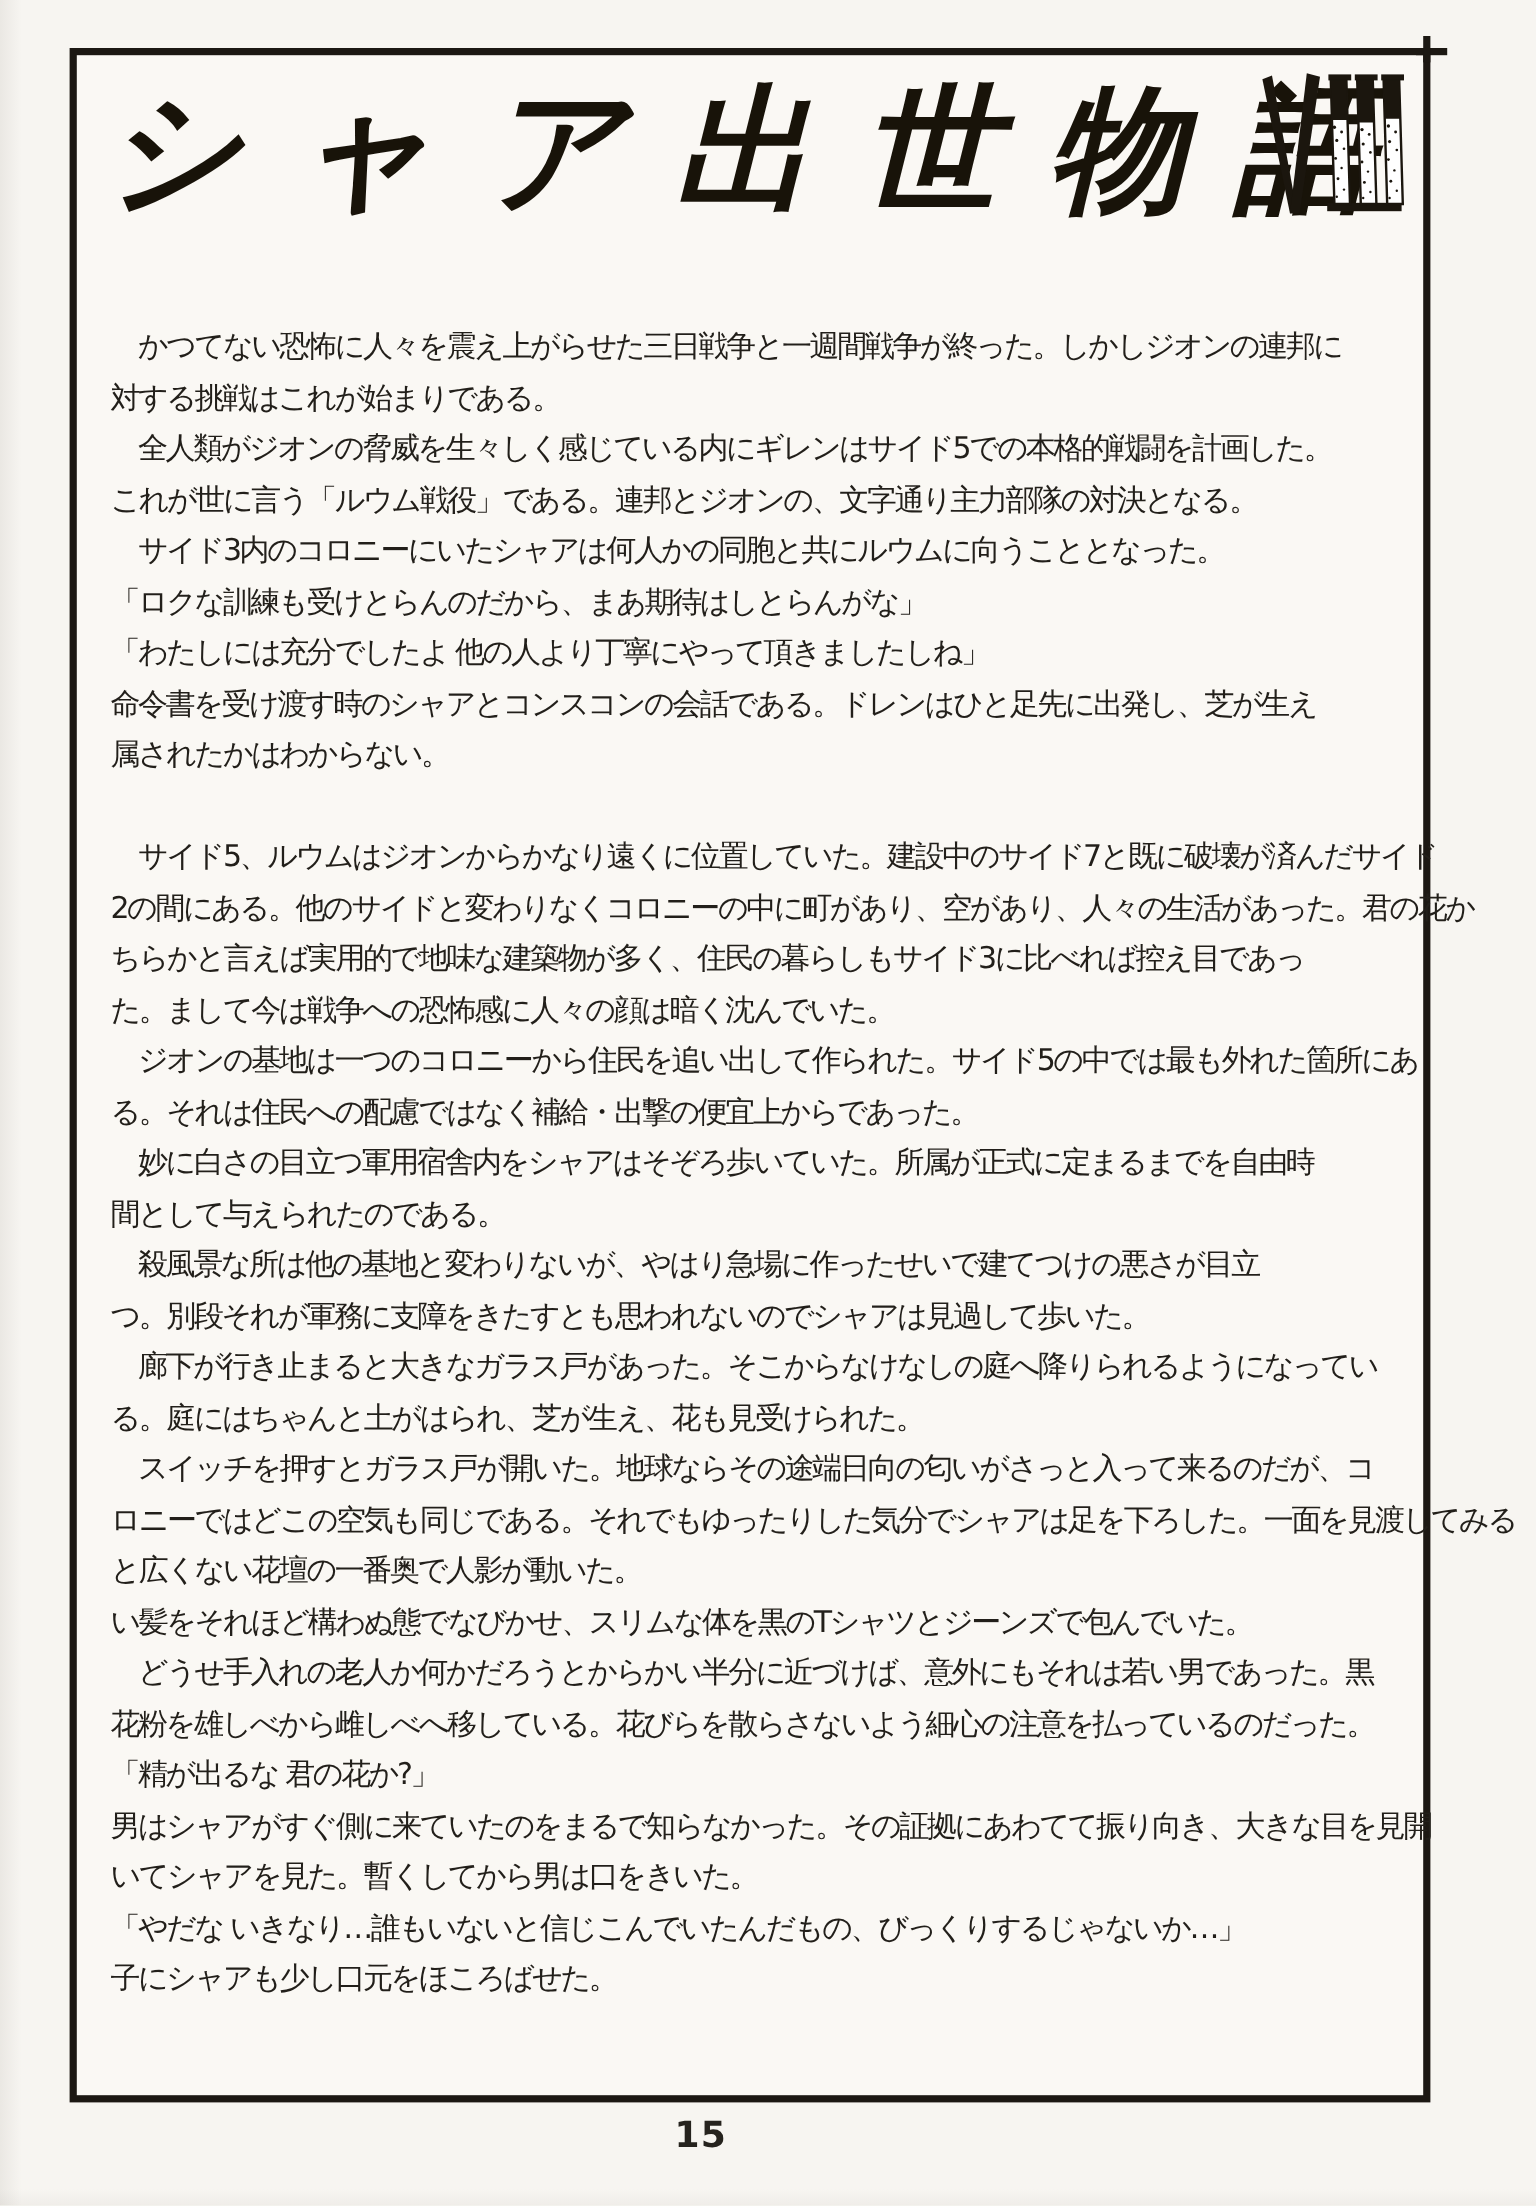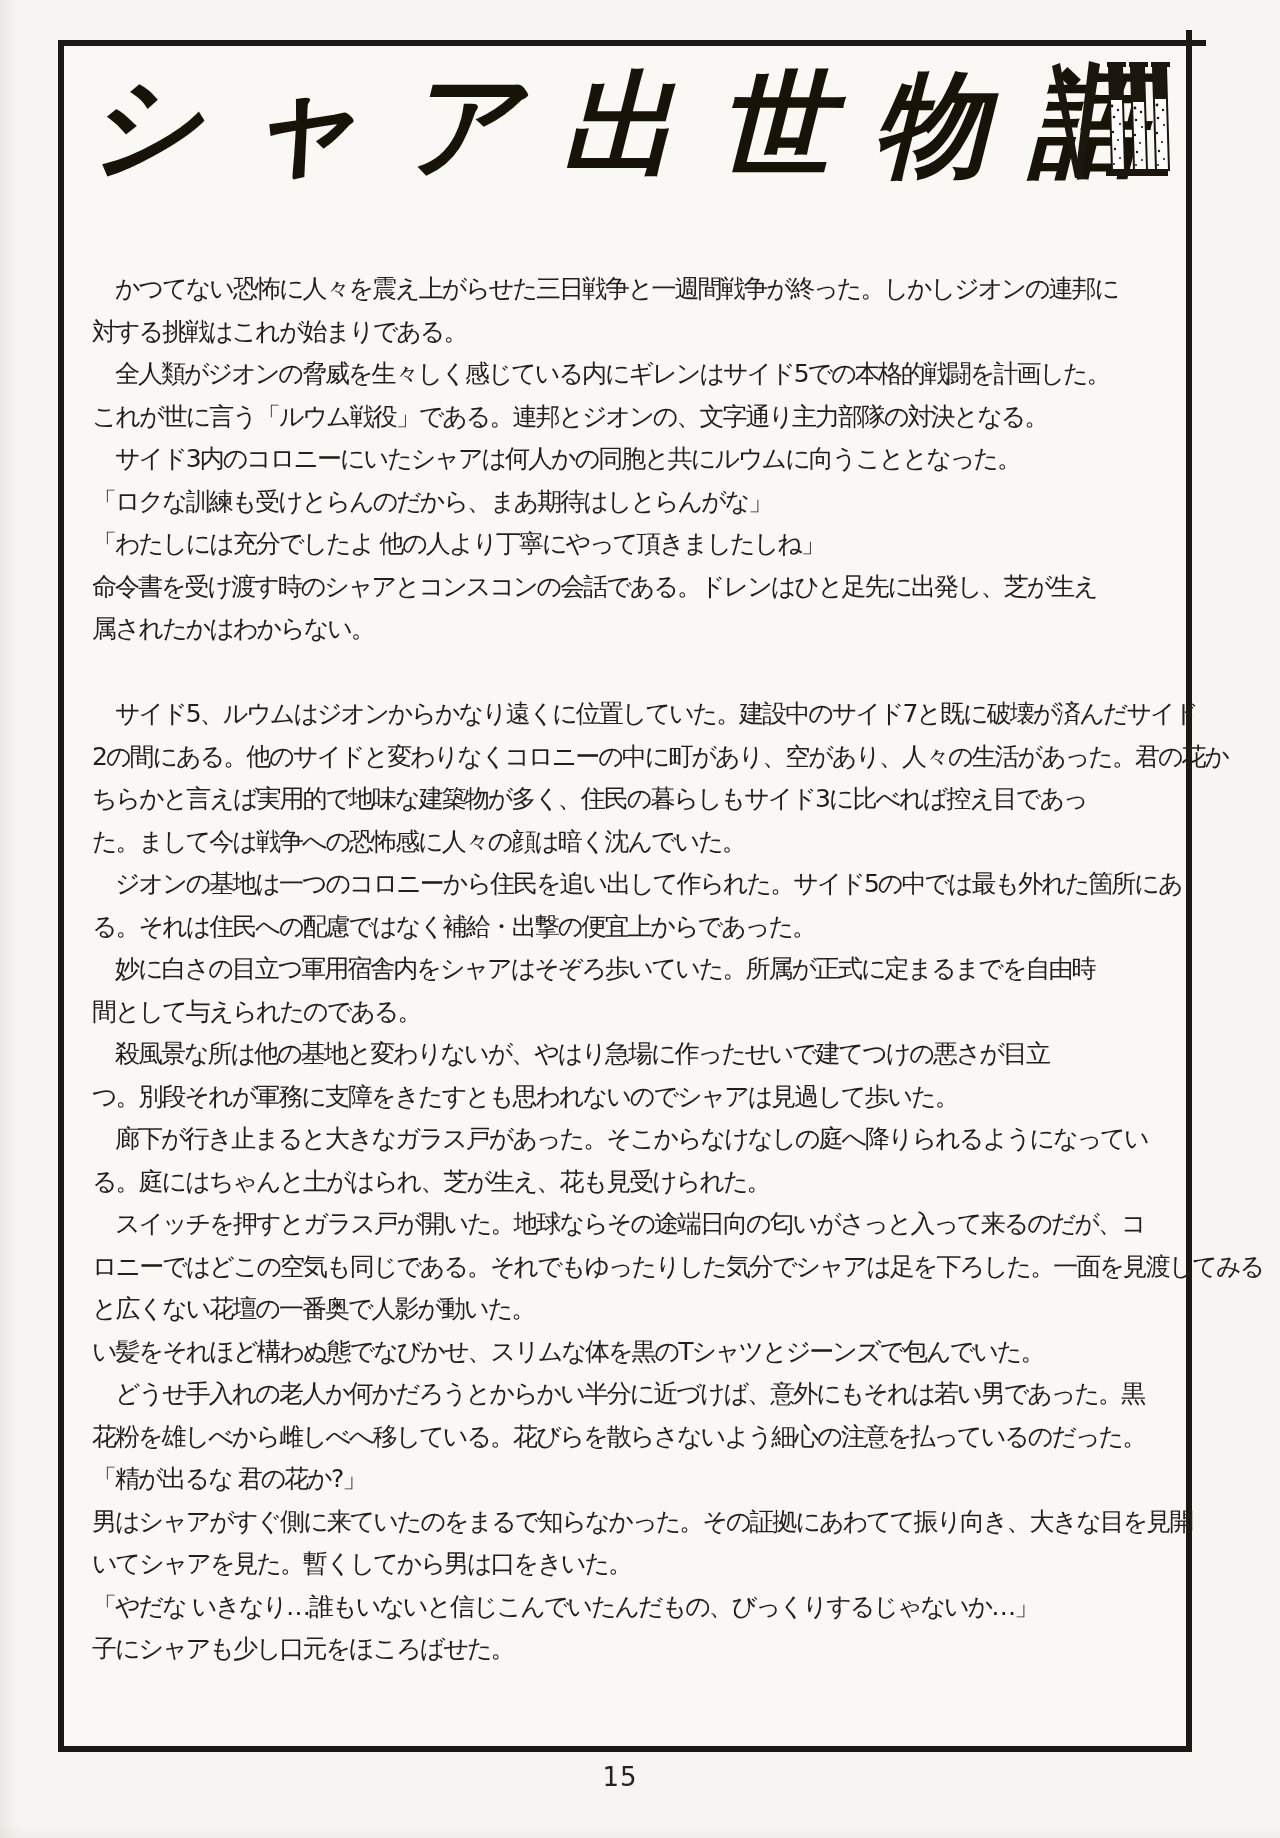--- a/index.html
+++ b/index.html
@@ -67,26 +67,27 @@
   .bline {
     height: 42.5px;
     line-height: 42.5px;
     font-size: 25px;
     letter-spacing: -2px;
     white-space: nowrap;
     color: #221f1a;
   }
   .pagenum {
     position: absolute;
-    left: 578px; top: 1762px;
+    left: 542px; top: 1762px;
     width: 84px;
     text-align: center;
-    font-size: 26px;
+    font-size: 30px;
     letter-spacing: 1px;
     color: #26231e;
+    font-weight: bold;
   }
 </style>
 </head>
 <body>
 
 <div class="page">
   <div class="frame">
     <div class="overshoot-h"></div>
     <div class="overshoot-v"></div>
 

